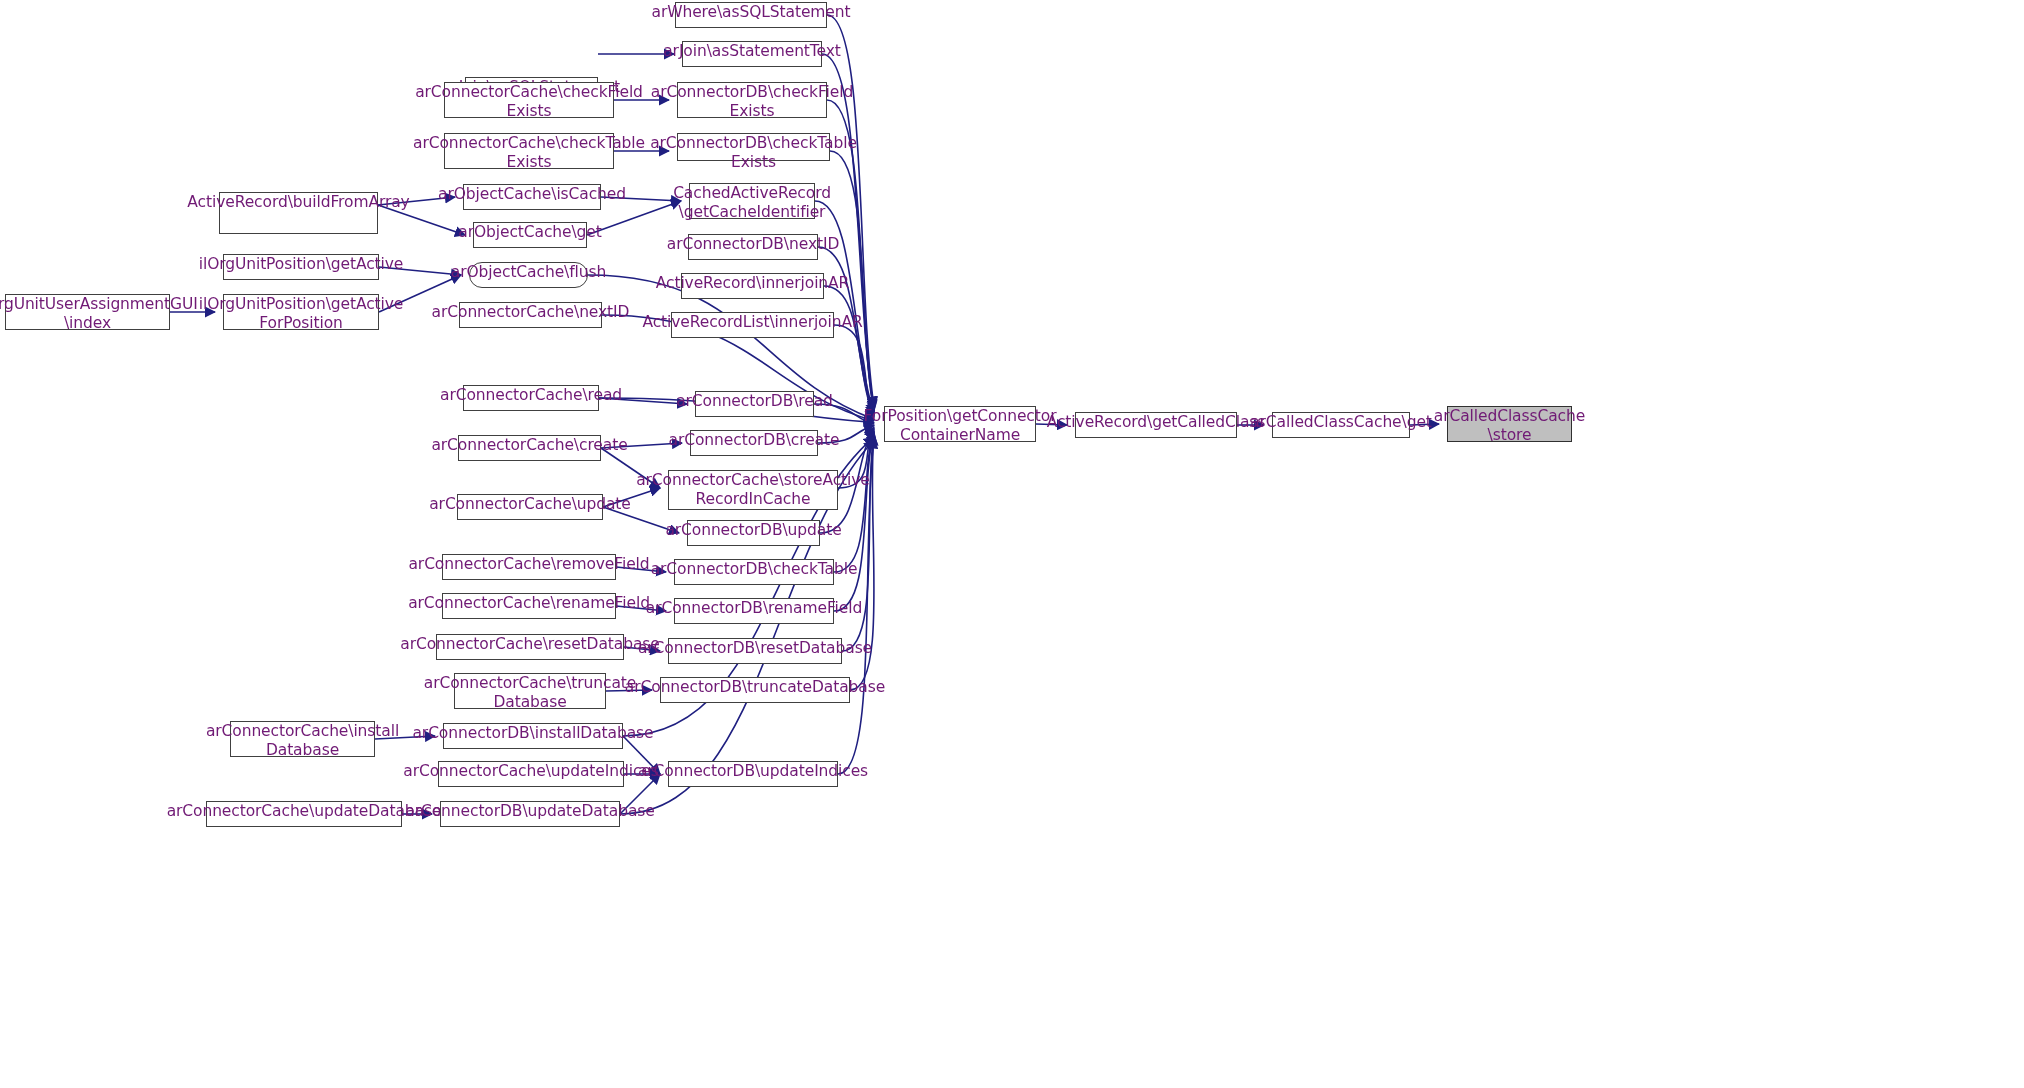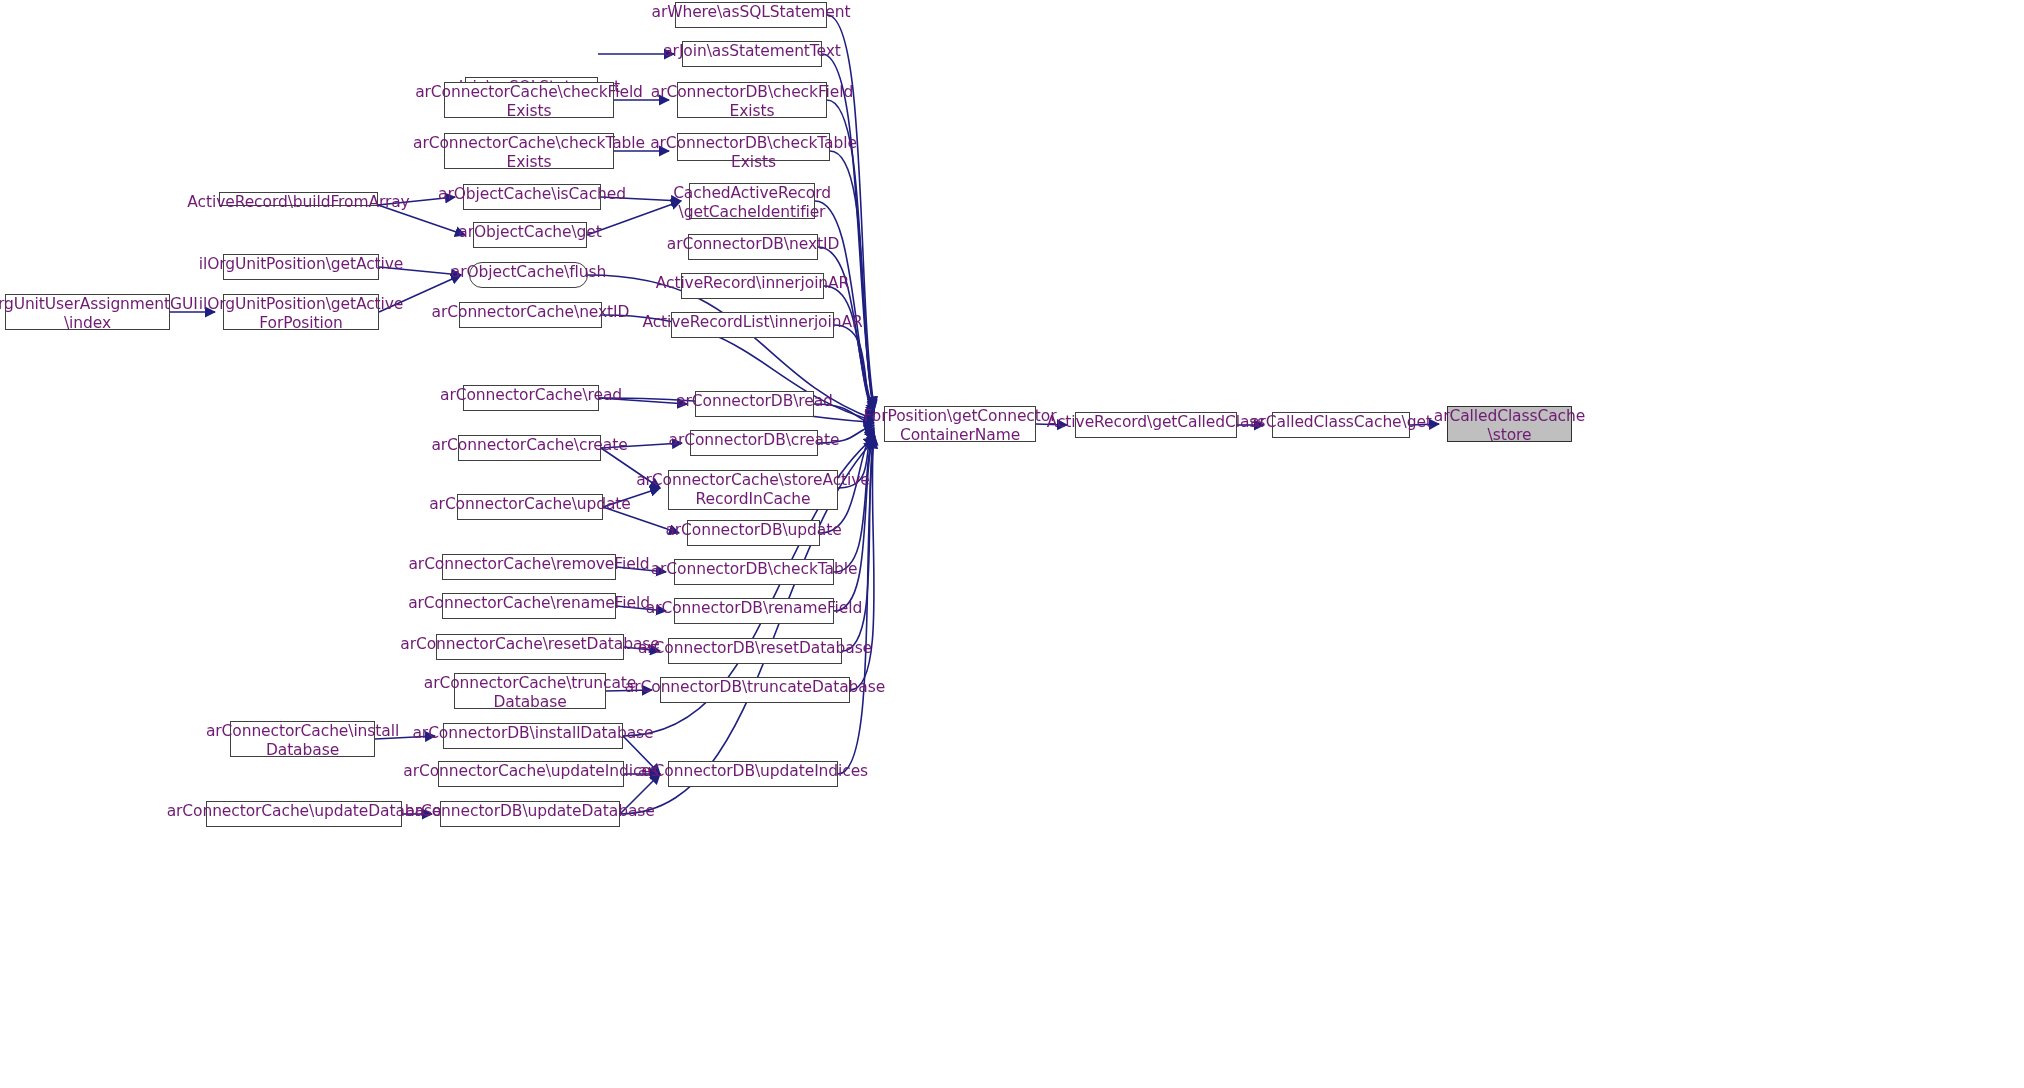--- a/index.html
+++ b/index.html
@@ -111,21 +111,21 @@
       <div class="node" style="left: 465px; top: 41px; width: 133px; height: 26px; margin-top: 36px;"><span>arJoin\asSQLStatement</span></div>
       <div class="node" style="left: 682px; top: 41px; width: 140px; height: 26px;"><span>arJoin\asStatementText</span></div>
       <div class="node" style="left: 444px; top: 82px; width: 170px; height: 36px;"><span>arConnectorCache\checkField
 Exists</span></div>
       <div class="node" style="left: 677px; top: 82px; width: 150px; height: 36px;"><span>arConnectorDB\checkField
 Exists</span></div>
       <div class="node" style="left: 444px; top: 133px; width: 170px; height: 36px;"><span>arConnectorCache\checkTable
 Exists</span></div>
       <div class="node" style="left: 677px; top: 133px; width: 153px; height: 28px;"><span>arConnectorDB\checkTable
 Exists</span></div>
-      <div class="node" style="left: 219px; top: 192px; width: 159px; height: 14px;"><span>ActiveRecord\buildFromArray</span></div>
+      <div class="node" style="left: 219px; top: 192px; width: 159px; height: 42px;"><span>ActiveRecord\buildFromArray</span></div>
       <div class="node" style="left: 463px; top: 184px; width: 138px; height: 26px;"><span>arObjectCache\isCached</span></div>
       <div class="node" style="left: 689px; top: 183px; width: 126px; height: 36px;"><span>CachedActiveRecord
 \getCacheIdentifier</span></div>
       <div class="node" style="left: 473px; top: 222px; width: 114px; height: 26px;"><span>arObjectCache\get</span></div>
       <div class="node" style="left: 688px; top: 234px; width: 130px; height: 26px;"><span>arConnectorDB\nextID</span></div>
       <div class="node" style="left: 223px; top: 254px; width: 156px; height: 26px;"><span>ilOrgUnitPosition\getActive</span></div>
       <div class="node" style="left: 469px; top: 262px; width: 119px; height: 26px; border-radius: 13px;"><span>arObjectCache\flush</span></div>
       <div class="node" style="left: 681px; top: 273px; width: 143px; height: 26px;"><span>ActiveRecord\innerjoinAR</span></div>
       <div class="node" style="left: 5px; top: 294px; width: 165px; height: 36px;"><span>ilOrgUnitUserAssignmentGUI
 \index</span></div>

